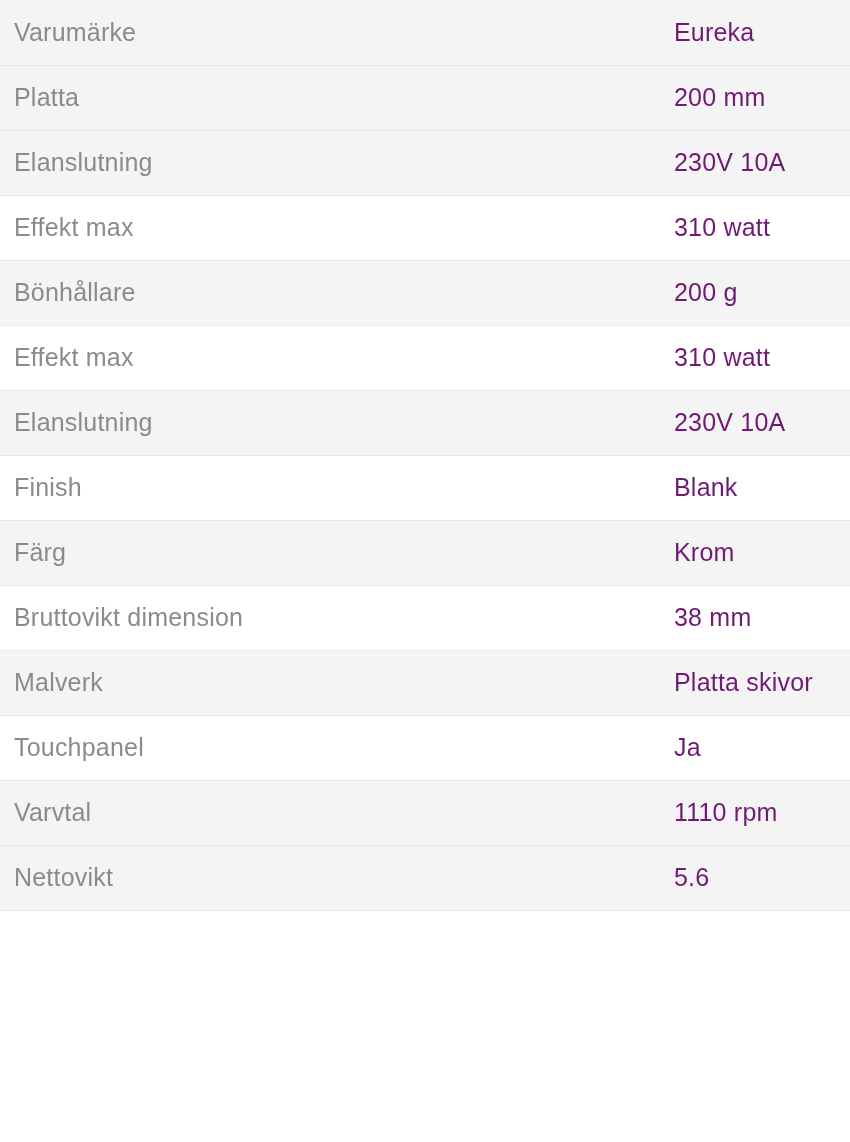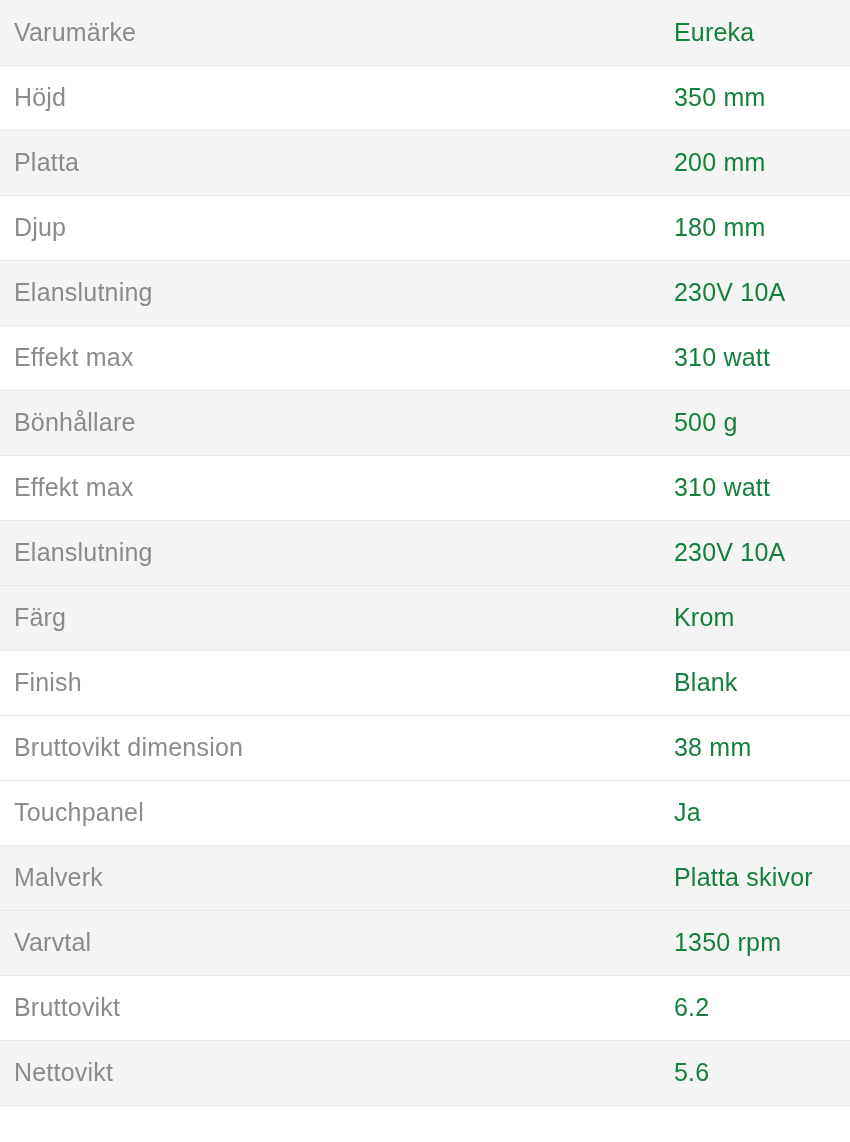--- a/index.html
+++ b/index.html
@@ -41,93 +41,81 @@
     font-weight: 400;
     color: #8b8b8b;
     letter-spacing: 0.2px;
     white-space: nowrap;
     overflow: hidden;
   }
   .cell-value {
     padding-left: 10px;
     font-size: 25px;
     font-weight: 400;
-    color: #15803d;
+    color: #701a75;
     letter-spacing: 0.2px;
     white-space: nowrap;
     overflow: hidden;
   }
 </style>
 </head>
 <body>
 
 <table class="spec-table">
   <tbody>
     <tr class="spec-row shaded">
       <td class="cell-label">Varumärke</td>
       <td class="cell-value">Eureka</td>
     </tr>
-    <tr class="spec-row plain">
-      <td class="cell-label">Höjd</td>
-      <td class="cell-value">350 mm</td>
-    </tr>
     <tr class="spec-row shaded">
       <td class="cell-label">Platta</td>
       <td class="cell-value">200 mm</td>
-    </tr>
-    <tr class="spec-row plain">
-      <td class="cell-label">Djup</td>
-      <td class="cell-value">180 mm</td>
     </tr>
     <tr class="spec-row shaded">
       <td class="cell-label">Elanslutning</td>
       <td class="cell-value">230V 10A</td>
     </tr>
     <tr class="spec-row plain">
       <td class="cell-label">Effekt max</td>
       <td class="cell-value">310 watt</td>
     </tr>
     <tr class="spec-row shaded">
       <td class="cell-label">Bönhållare</td>
-      <td class="cell-value">500 g</td>
+      <td class="cell-value">200 g</td>
     </tr>
     <tr class="spec-row plain">
       <td class="cell-label">Effekt max</td>
       <td class="cell-value">310 watt</td>
     </tr>
     <tr class="spec-row shaded">
       <td class="cell-label">Elanslutning</td>
       <td class="cell-value">230V 10A</td>
     </tr>
+    <tr class="spec-row plain">
+      <td class="cell-label">Finish</td>
+      <td class="cell-value">Blank</td>
+    </tr>
     <tr class="spec-row shaded">
       <td class="cell-label">Färg</td>
       <td class="cell-value">Krom</td>
     </tr>
     <tr class="spec-row plain">
-      <td class="cell-label">Finish</td>
-      <td class="cell-value">Blank</td>
-    </tr>
-    <tr class="spec-row plain">
       <td class="cell-label">Bruttovikt dimension</td>
       <td class="cell-value">38 mm</td>
+    </tr>
+    <tr class="spec-row shaded">
+      <td class="cell-label">Malverk</td>
+      <td class="cell-value">Platta skivor</td>
     </tr>
     <tr class="spec-row plain">
       <td class="cell-label">Touchpanel</td>
       <td class="cell-value">Ja</td>
     </tr>
     <tr class="spec-row shaded">
-      <td class="cell-label">Malverk</td>
-      <td class="cell-value">Platta skivor</td>
-    </tr>
-    <tr class="spec-row shaded">
       <td class="cell-label">Varvtal</td>
-      <td class="cell-value">1350 rpm</td>
-    </tr>
-    <tr class="spec-row plain">
-      <td class="cell-label">Bruttovikt</td>
-      <td class="cell-value">6.2</td>
+      <td class="cell-value">1110 rpm</td>
     </tr>
     <tr class="spec-row shaded">
       <td class="cell-label">Nettovikt</td>
       <td class="cell-value">5.6</td>
     </tr>
   </tbody>
 </table>
 
 </body></html>

